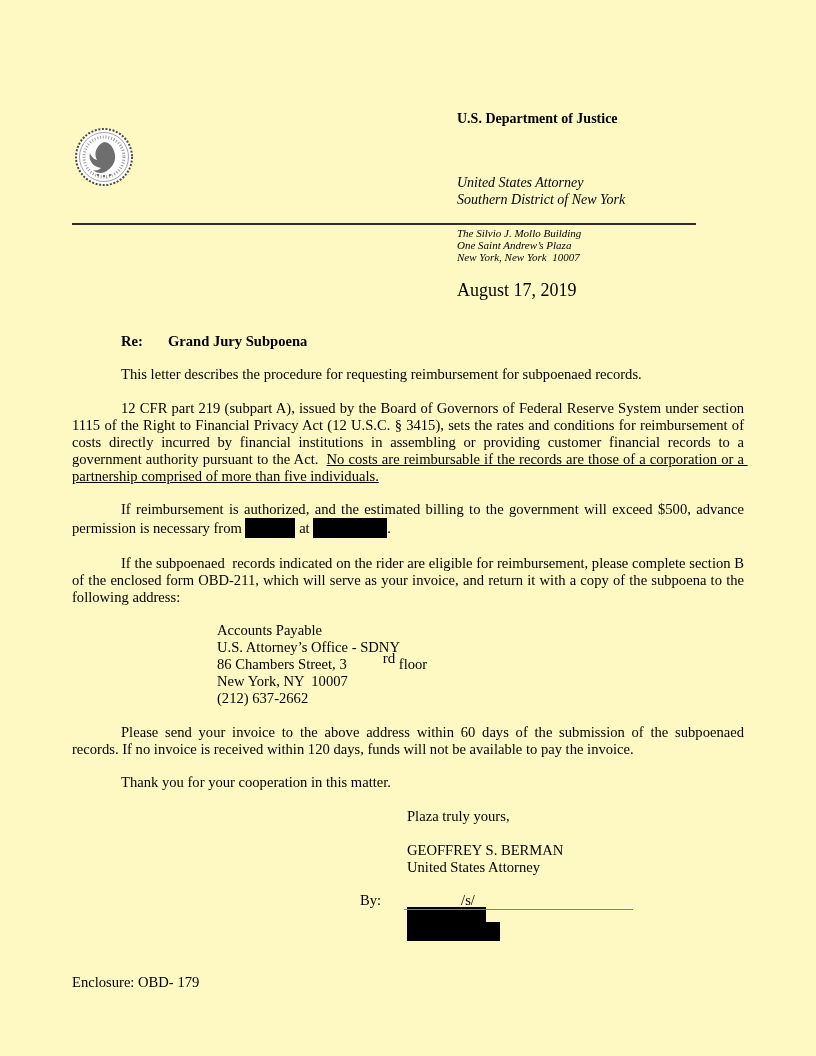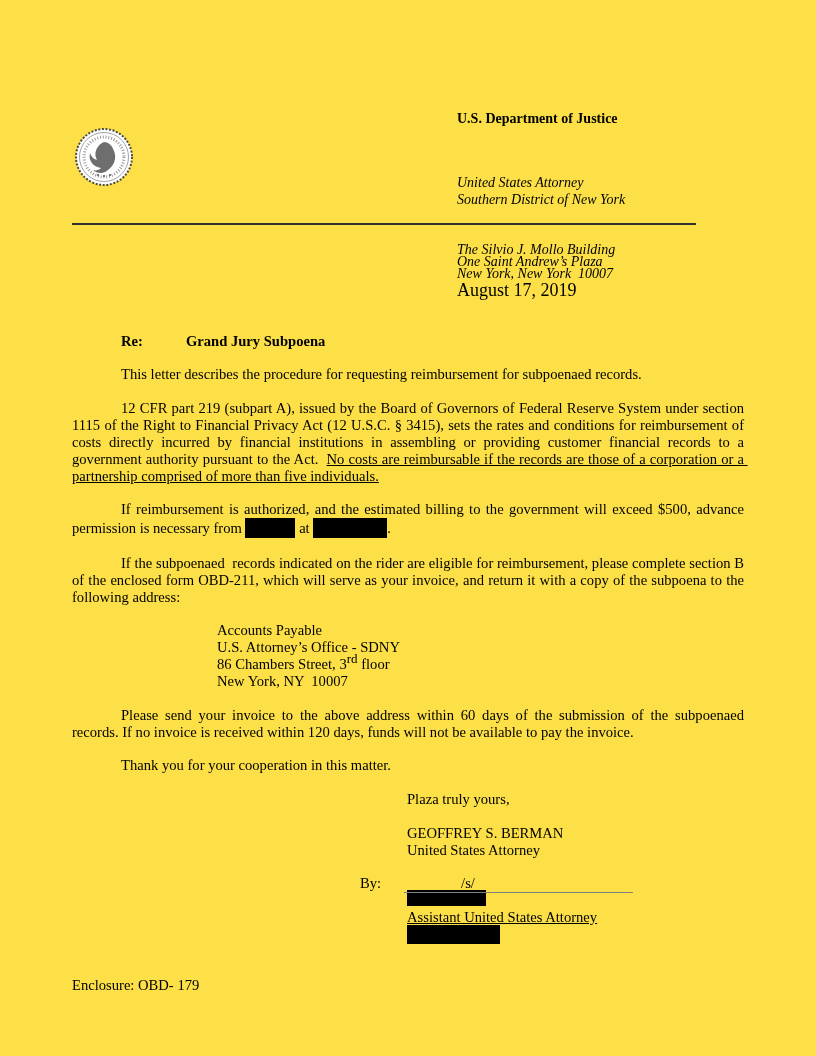--- a/index.html
+++ b/index.html
@@ -1,20 +1,20 @@
 <!DOCTYPE html>
 <html><head>
 <meta charset="utf-8">
 <style>
   html, body { margin: 0; padding: 0; background: #ffffff; }
   .page {
     position: relative;
     width: 816px;
     height: 1056px;
-    background: #fde047;
+    background: #fef9c3;
     font-family: "Liberation Serif", serif;
     color: #000000;
     overflow: hidden;
   }
   
   .dept-title {
     position: absolute; left: 457px; top: 111px;
     font-size: 14px; font-weight: bold;
   }
   .seal {
@@ -23,34 +23,34 @@
   }
   .office-block {
     position: absolute; left: 457px; top: 174px;
     font-size: 14px; font-style: italic; line-height: 17px;
   }
   .head-rule {
     position: absolute; left: 72px; top: 223px;
     width: 624px; height: 2px; background: #2f2f2f;
   }
   .small-addr {
-    position: absolute; left: 457px; top: 244px;
-    font-size: 14px; font-style: italic; line-height: 12.2px;
+    position: absolute; left: 457px; top: 227px;
+    font-size: 11px; font-style: italic; line-height: 12.2px;
   }
   .date-line {
     position: absolute; left: 457px; top: 280px;
     font-size: 18px;
   }
   
   .content {
     position: absolute; left: 72px; top: 333px;
     width: 672px; font-size: 14.6px; line-height: 17px;
   }
   .re-line { margin: 0 0 0 49px; font-weight: bold; }
-  .re-subject { margin-left: 43px; }
+  .re-subject { margin-left: 25px; }
   .content p {
     margin: 16px 0 0 0;
     text-align: justify;
     text-indent: 49px;
   }
   .content p.sp17 { margin-top: 17px; }
   .prewrap { white-space: pre-wrap; }
   .underlined { text-decoration: underline; }
   .redact {
     display: inline-block;
@@ -58,21 +58,21 @@
     height: 20px;
     vertical-align: -5px;
   }
   .redact-1 { width: 50px; }
   .redact-2 { width: 74px; }
   .addr-block {
     margin: 16px 0 0 145px;
     text-align: left; text-indent: 0;
     line-height: 17px;
   }
-  .addr-block sup { font-size: 13px; vertical-align: super; line-height: 0; }
+  .addr-block sup { font-size: 15px; vertical-align: super; line-height: 0; margin-left: 36px; }
   
   .closing { margin: 17px 0 0 335px; }
   .signer-block { margin: 17px 0 0 335px; line-height: 17px; }
   .by-line { margin: 16px 0 0 0; }
   .by-label { display: inline-block; margin-left: 288px; }
   .sig-line {
     display: inline-block;
     width: 229px;
     margin-left: 23px;
     border-bottom: 1px solid #808080;
@@ -140,38 +140,38 @@
       <span class="redact redact-2"></span><span>.</span>
     </p>
 
     <p class="sp17 prewrap">If the subpoenaed  records indicated on the rider are eligible for reimbursement, please complete section B of the enclosed form OBD-211, which will serve as your invoice, and return it with a copy of the subpoena to the following address:</p>
 
     <div class="addr-block">
       <div>Accounts Payable</div>
       <div>U.S. Attorney’s Office - SDNY</div>
       <div><span>86 Chambers Street, 3</span><sup>rd</sup><span class="prewrap"> floor</span></div>
       <div class="prewrap">New York, NY  10007</div>
+      <div>(212) 637-2662</div>
     </div>
 
     <p class="sp17">Please send your invoice to the above address within 60 days of the submission of the subpoenaed records. If no invoice is received within 120 days, funds will not be available to pay the invoice.</p>
 
     <p>Thank you for your cooperation in this matter.</p>
 
     <div class="closing">Plaza truly yours,</div>
 
     <div class="signer-block">
       <div>GEOFFREY S. BERMAN</div>
       <div>United States Attorney</div>
     </div>
 
     <div class="by-line"><span class="by-label">By:</span><span class="sig-line"><span>/s/</span></span></div>
 
     <span class="sig-redact-1"></span>
 
-    <div class="signer-title">Assistant United States Attorney</div>
 
     <span class="sig-redact-2"></span>
 
     <div class="enclosure">Enclosure: OBD- 179</div>
 
   </div>
 
 </div>
 
 </body></html>

